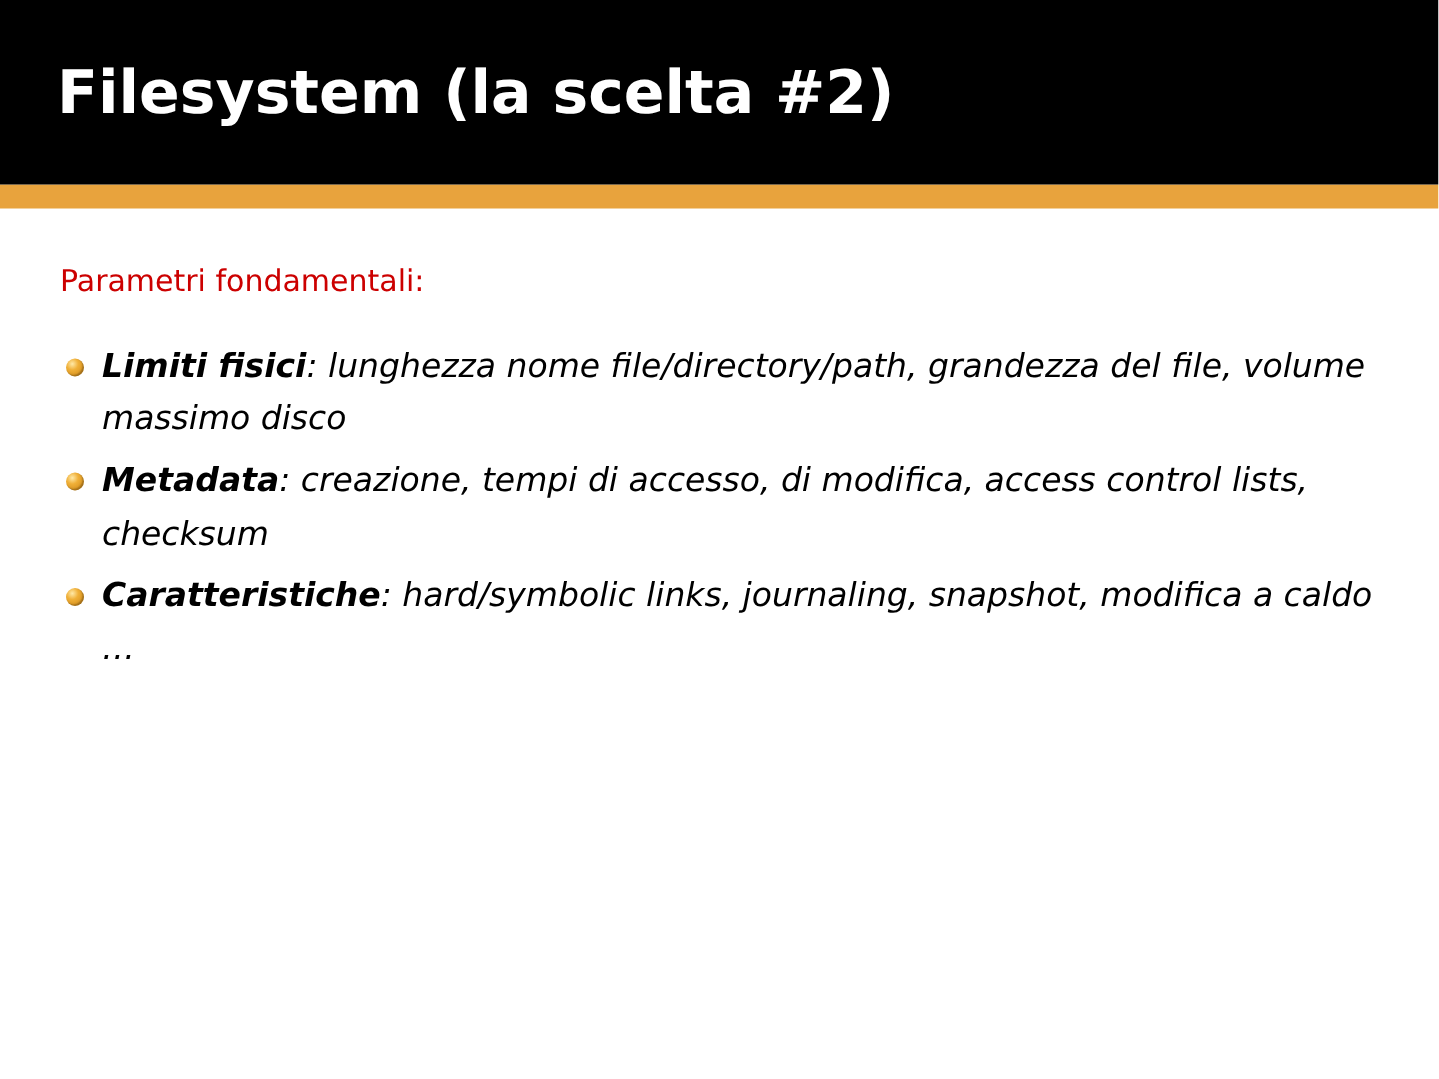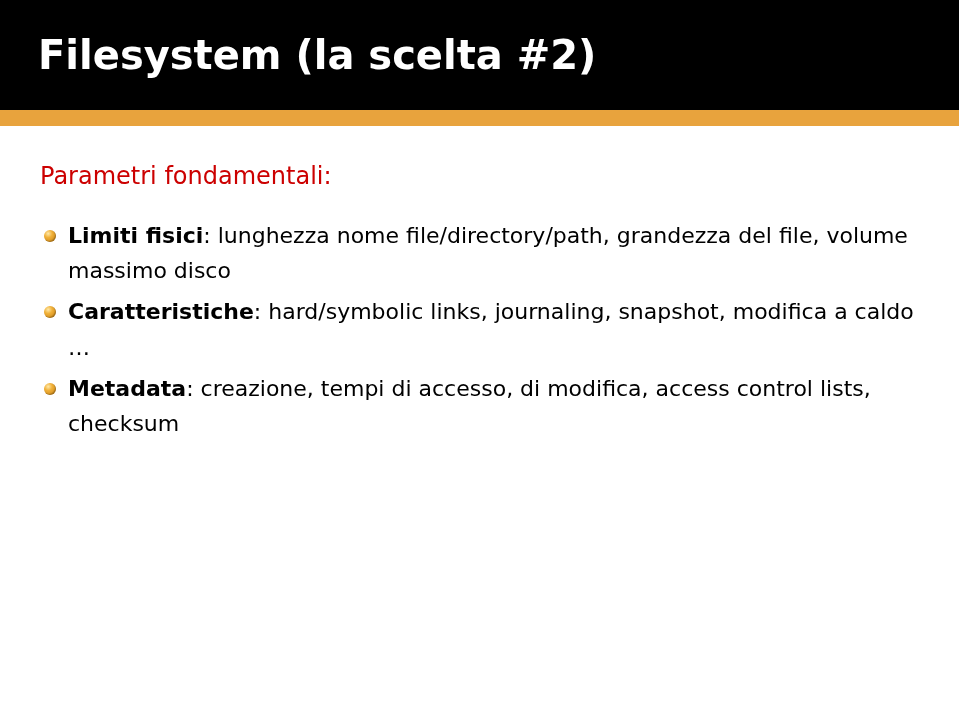--- a/index.html
+++ b/index.html
@@ -4,53 +4,54 @@
 <style>
   * { margin: 0; padding: 0; box-sizing: border-box; }
   html, body {
     width: 959px; height: 719px;
     background: #ffffff;
     font-family: "DejaVu Sans", "Liberation Sans", Arial, sans-serif;
     overflow: hidden;
   }
   .slide { width: 959px; height: 719px; position: relative; }
   .title-bar {
-    width: 100%; height: 110px;
+    width: 100%; height: 123px;
     background: #000000;
     position: relative;
     padding-left: 38px;
     display: flex; align-items: center;
   }
   .title-text {
     color: #ffffff;
     font-size: 40px;
     font-weight: 700;
     letter-spacing: 0px;
   }
   .orange-stripe {
     width: 100%; height: 16px;
     background: #e8a33d;
   }
   .content {
     padding: 36px 40px 0 40px;
   }
   .subtitle {
     color: #cc0000;
-    font-size: 24px;
+    font-size: 20px;
     font-weight: 400;
     margin-bottom: 28px;
   }
   ul { list-style: none; }
   li {
     position: relative;
     padding-left: 28px;
     color: #000000;
     font-size: 22px;
     line-height: 1.6;
     margin-bottom: 6px;
+    font-style: italic;
   }
   li::before {
     content: "";
     position: absolute;
     left: 4px; top: 12px;
     width: 12px; height: 12px;
     border-radius: 50%;
     background: radial-gradient(circle at 35% 30%, #ffe9a8 0%, #f0b038 35%, #c77f10 100%);
     box-shadow: inset -1px -1px 1px rgba(0,0,0,0.25);
   }
@@ -65,20 +66,20 @@
     <div class="title-text">Filesystem (la scelta #2)</div>
   </div>
   <div class="orange-stripe"></div>
   <div class="content">
     <div class="subtitle">Parametri fondamentali:</div>
     <ul>
       <li>
         <span class="bold-term">Limiti fisici</span><span class="k">: lunghezza nome file/directory/path, grandezza del file, volume massimo disco</span>
       </li>
       <li>
-        <span class="bold-term">Caratteristiche</span><span class="k">: hard/symbolic links, journaling, snapshot, modifica a caldo …</span>
+        <span class="bold-term">Metadata</span><span class="k">: creazione, tempi di accesso, di modifica, access control lists, checksum</span>
       </li>
       <li>
-        <span class="bold-term">Metadata</span><span class="k">: creazione, tempi di accesso, di modifica, access control lists, checksum</span>
+        <span class="bold-term">Caratteristiche</span><span class="k">: hard/symbolic links, journaling, snapshot, modifica a caldo …</span>
       </li>
     </ul>
   </div>
 </div>
 
 </body></html>

